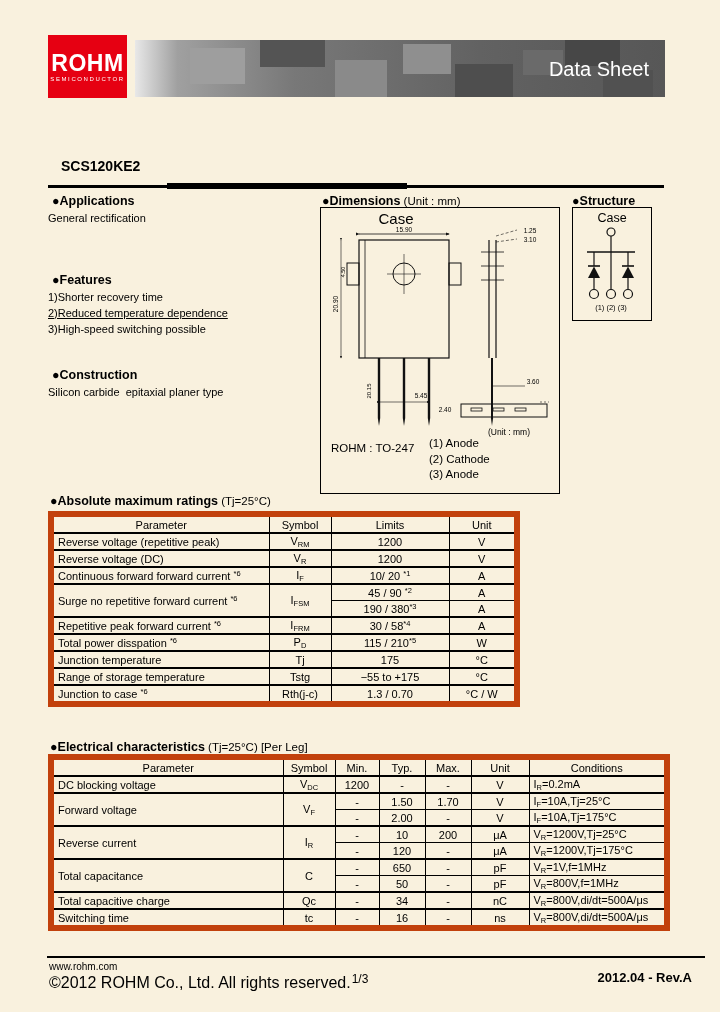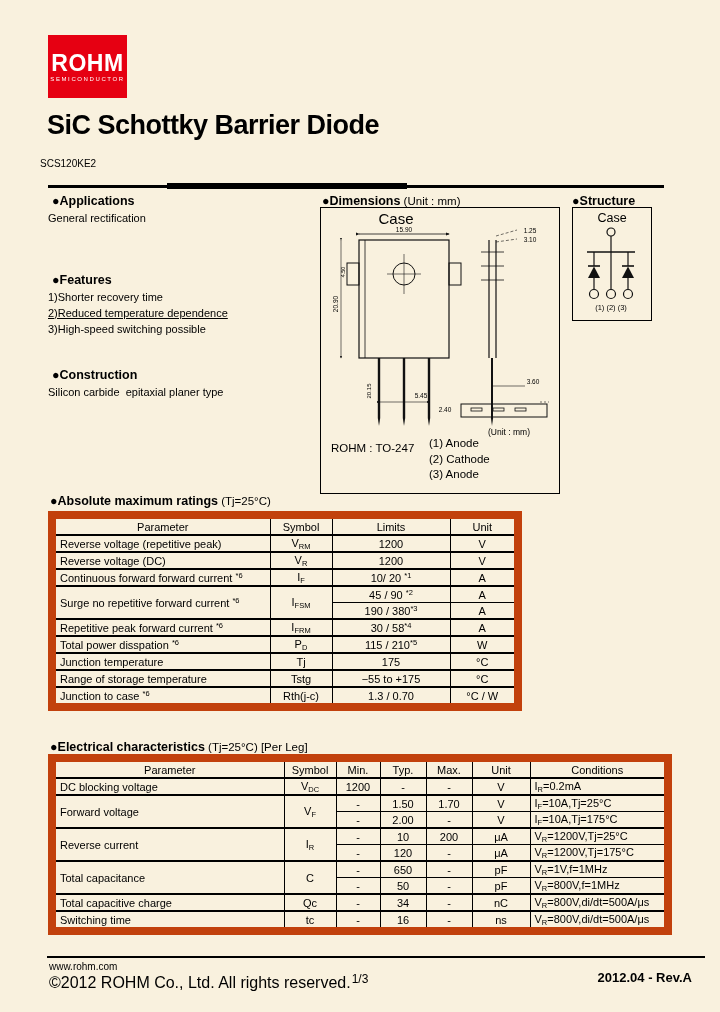--- a/index.html
+++ b/index.html
@@ -13,41 +13,41 @@
   .logo{position:absolute;left:48px;top:35px;width:79px;height:63px;background:#e60012;
     display:flex;flex-direction:column;align-items:center;justify-content:center;}
   .logo .brand{color:#fff;font-weight:bold;font-size:23px;line-height:22px;letter-spacing:0.5px;}
   .logo .tag{color:#fff;font-size:6px;letter-spacing:1.6px;margin-top:2px;}
   .banner{position:absolute;left:135px;top:40px;width:530px;height:57px;overflow:hidden;
     background:linear-gradient(90deg,#e8e8e8 0%,#a0a0a0 8%,#787878 30%,#626262 65%,#575757 100%);}
   .banner .sq{position:absolute;}
   .banner .title{position:absolute;right:16px;top:50%;transform:translateY(-50%);
     color:#fff;font-size:20px;}
   .doc-title{position:absolute;left:47px;top:110px;font-size:27px;font-weight:bold;letter-spacing:-0.5px;}
-  .part-no{position:absolute;left:40px;top:158px;font-size:10px;font-weight:normal;}
+  .part-no{position:absolute;left:61px;top:158px;font-size:14px;font-weight:bold;}
   .hr-main{position:absolute;left:48px;top:185px;width:616px;height:3px;background:#000;}
   .hr-main-thick{position:absolute;left:167px;top:183px;width:240px;height:6px;background:#000;}
   
   .sec-h{position:absolute;font-size:12.5px;font-weight:bold;white-space:nowrap;}
   .sec-h .suffix{font-weight:normal;font-size:11.5px;}
   .body-txt{position:absolute;font-size:11px;line-height:16px;white-space:pre;text-align:center;}
   
   .dim-box{position:absolute;left:320px;top:207px;width:238px;height:285px;border:1.5px solid #000;}
   .dim-case{position:absolute;left:0;top:2px;width:150px;text-align:center;font-size:15px;}
   .dim-pkg{position:absolute;left:10px;top:234px;font-size:11.5px;}
   .dim-pins{position:absolute;left:108px;top:228px;font-size:11.5px;line-height:15.5px;}
   .str-box{position:absolute;left:572px;top:207px;width:78px;height:112px;border:1.5px solid #000;}
   .str-case{position:absolute;left:0;top:3px;width:100%;text-align:center;font-size:12.5px;}
   
   table{border-collapse:collapse;table-layout:fixed;}
   .dtable{position:absolute;left:48px;background:transparent;font-size:11px;}
   .dtable td,.dtable th{border:1px solid #000;height:15px;padding:0 4px;
     font-weight:normal;text-align:center;overflow:hidden;white-space:nowrap;}
   .dtable th{border-bottom:2px solid #000;}
-  .dtable{border:8px solid #c2410c;}
+  .dtable{border:6px solid #c2410c;}
   .dtable td.l{text-align:left;}
   .dtable tr.grp td{border-top:2px solid #000;}
   sub{font-size:7.5px;vertical-align:-2px;letter-spacing:0;}
   sup{font-size:7.5px;vertical-align:4px;}
   .fnotes{position:absolute;left:48px;top:684px;font-size:11px;line-height:16px;white-space:nowrap;}
   
   .hr-foot{position:absolute;left:47px;top:956px;width:658px;height:2px;background:#000;}
   .foot-url{position:absolute;left:49px;top:961px;font-size:10px;}
   .foot-copy{position:absolute;left:49px;top:974px;font-size:16px;}
   .foot-page{position:absolute;left:0;top:972px;width:720px;text-align:center;font-size:12px;}
@@ -56,22 +56,32 @@
 </style>
 </head>
 <body>
 
 <div class="page">
 
   <div class="logo">
     <div class="brand">ROHM</div>
     <div class="tag">SEMICONDUCTOR</div>
   </div>
-
-  <div class="doc-title">SiC Schottky Barrier Diode</div>
+  <div class="banner">
+    <div class="sq" style="left:55px;top:8px;width:55px;height:36px;background:#9e9e9e;"></div>
+    <div class="sq" style="left:125px;top:0;width:65px;height:27px;background:#545454;"></div>
+    <div class="sq" style="left:200px;top:20px;width:52px;height:37px;background:#8a8a8a;"></div>
+    <div class="sq" style="left:268px;top:4px;width:48px;height:30px;background:#8f8f8f;"></div>
+    <div class="sq" style="left:320px;top:24px;width:58px;height:33px;background:#4e4e4e;"></div>
+    <div class="sq" style="left:388px;top:10px;width:40px;height:25px;background:#6a6a6a;"></div>
+    <div class="sq" style="left:430px;top:0;width:55px;height:26px;background:#474747;"></div>
+    <div class="sq" style="left:468px;top:30px;width:50px;height:27px;background:#515151;"></div>
+    <div class="title">Data Sheet</div>
+  </div>
+
   <div class="part-no">SCS120KE2</div>
   <div class="hr-main"></div>
   <div class="hr-main-thick"></div>
 
   <div class="sec-h" style="left:52px;top:194px;">●Applications</div>
   <div class="body-txt" style="left:48px;top:210px;">General rectification</div>
 
   <div class="sec-h" style="left:52px;top:273px;">●Features</div>
   <div class="body-txt" style="left:48px;top:289px;">1)Shorter recovery time</div>
   <div class="body-txt" style="left:48px;top:305px;text-decoration:underline;">2)Reduced temperature dependence</div>

